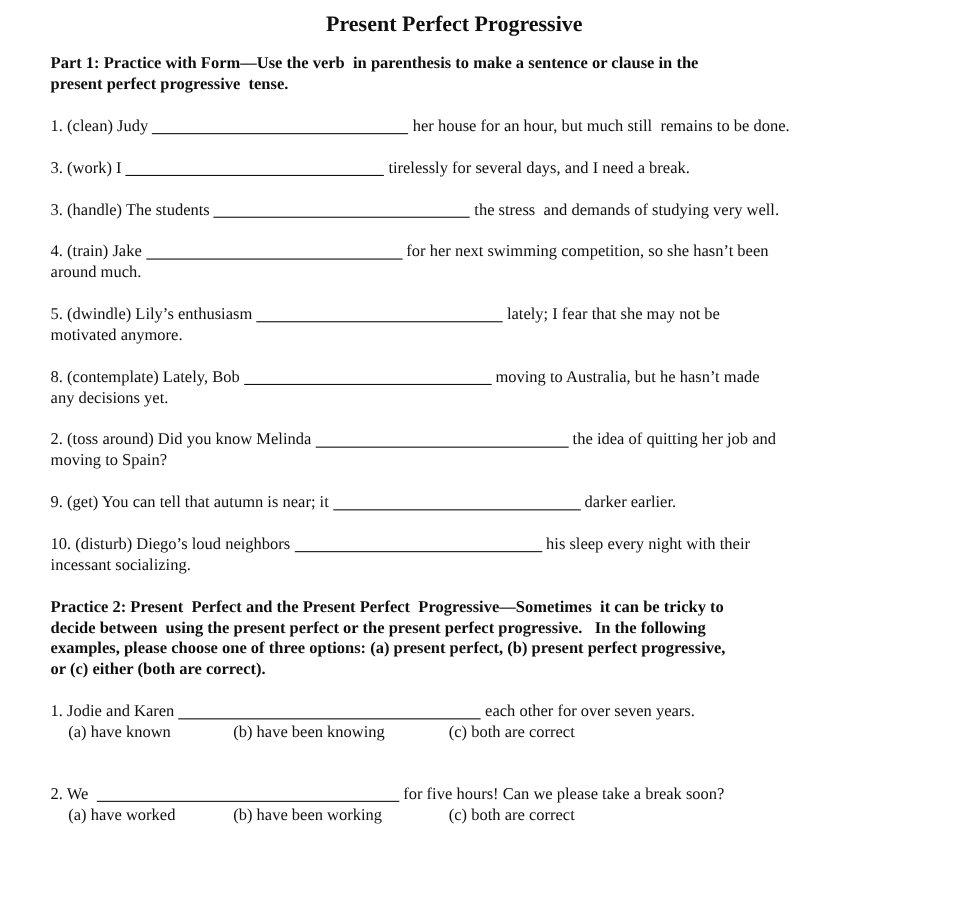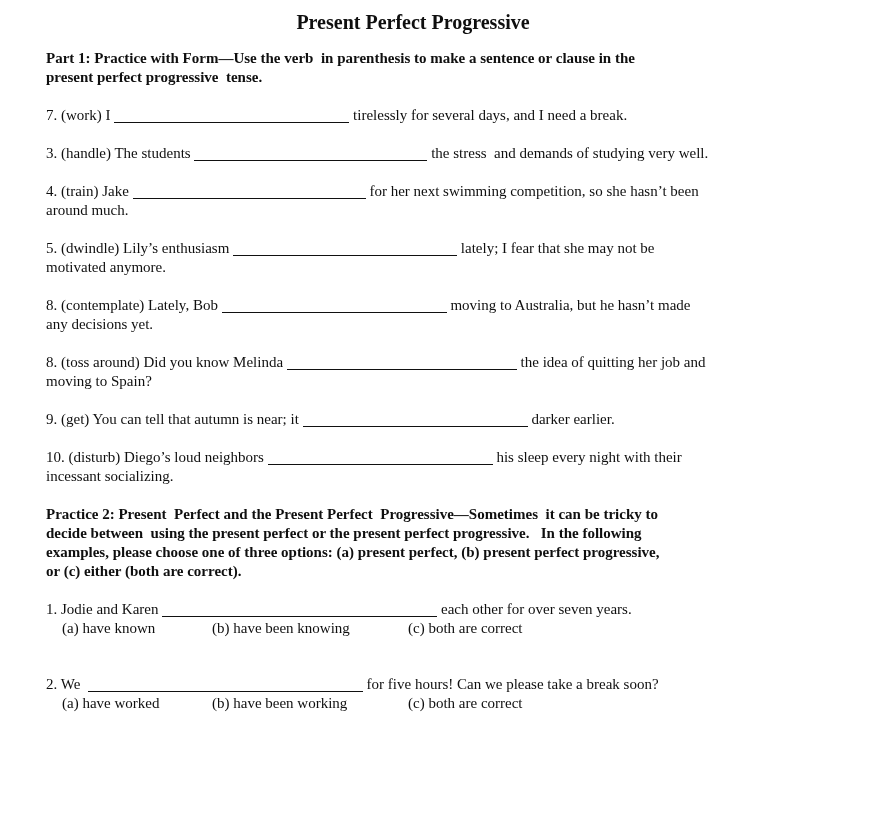--- a/index.html
+++ b/index.html
@@ -54,36 +54,39 @@
 
 <div class="page">
 
   <div class="doc-title">Present Perfect Progressive</div>
 
   <div class="heading">Part 1: Practice with Form—Use the verb  in parenthesis to make a sentence or clause in the
 present perfect progressive  tense.</div>
 
   <div class="questions part1">
       <div class="q-item">
-        <div class="qline"><span class="qtext">7. (work) I </span><span class="blank" style="width: 235px;"></span><span class="qtext"> tirelessly for several days, and I need a break.</span></div>
+        <div class="qline"><span class="qtext">1. (clean) Judy </span><span class="blank" style="width: 233px;"></span><span class="qtext"> her house for an hour, but much still  remains to be done.</span></div>
+      </div>
+      <div class="q-item">
+        <div class="qline"><span class="qtext">3. (work) I </span><span class="blank" style="width: 235px;"></span><span class="qtext"> tirelessly for several days, and I need a break.</span></div>
       </div>
       <div class="q-item">
         <div class="qline"><span class="qtext">3. (handle) The students </span><span class="blank" style="width: 233px;"></span><span class="qtext"> the stress  and demands of studying very well.</span></div>
       </div>
       <div class="q-item">
         <div class="qline"><span class="qtext">4. (train) Jake </span><span class="blank" style="width: 233px;"></span><span class="qtext"> for her next swimming competition, so she hasn’t been</span><br><span class="qtext">around much.</span></div>
       </div>
       <div class="q-item">
         <div class="qline"><span class="qtext">5. (dwindle) Lily’s enthusiasm </span><span class="blank" style="width: 224px;"></span><span class="qtext"> lately; I fear that she may not be</span><br><span class="qtext">motivated anymore.</span></div>
       </div>
       <div class="q-item">
         <div class="qline"><span class="qtext">8. (contemplate) Lately, Bob </span><span class="blank" style="width: 225px;"></span><span class="qtext"> moving to Australia, but he hasn’t made</span><br><span class="qtext">any decisions yet.</span></div>
       </div>
       <div class="q-item">
-        <div class="qline"><span class="qtext">8. (toss around) Did you know Melinda </span><span class="blank" style="width: 230px;"></span><span class="qtext"> the idea of quitting her job and</span><br><span class="qtext">moving to Spain?</span></div>
+        <div class="qline"><span class="qtext">2. (toss around) Did you know Melinda </span><span class="blank" style="width: 230px;"></span><span class="qtext"> the idea of quitting her job and</span><br><span class="qtext">moving to Spain?</span></div>
       </div>
       <div class="q-item">
         <div class="qline"><span class="qtext">9. (get) You can tell that autumn is near; it </span><span class="blank" style="width: 225px;"></span><span class="qtext"> darker earlier.</span></div>
       </div>
       <div class="q-item">
         <div class="qline"><span class="qtext">10. (disturb) Diego’s loud neighbors </span><span class="blank" style="width: 225px;"></span><span class="qtext"> his sleep every night with their</span><br><span class="qtext">incessant socializing.</span></div>
       </div>
     </div>
 
   <div class="heading">Practice 2: Present  Perfect and the Present Perfect  Progressive—Sometimes  it can be tricky to

